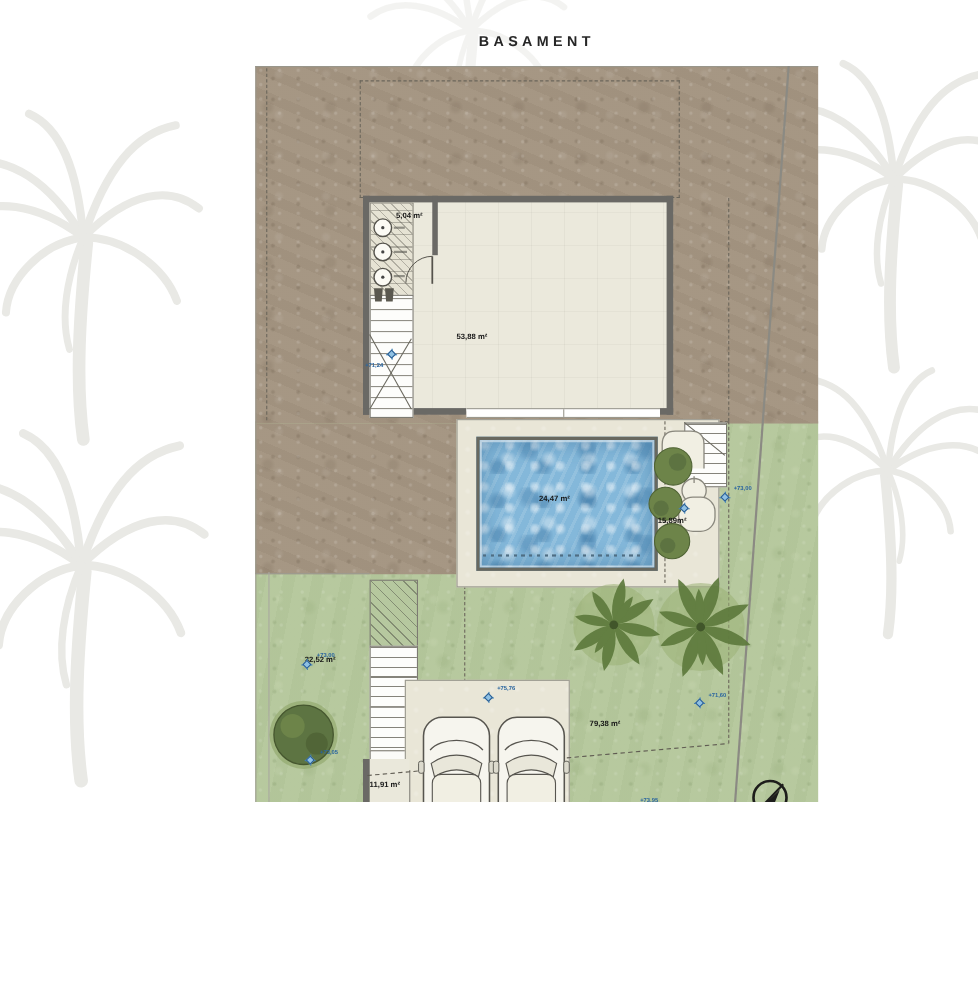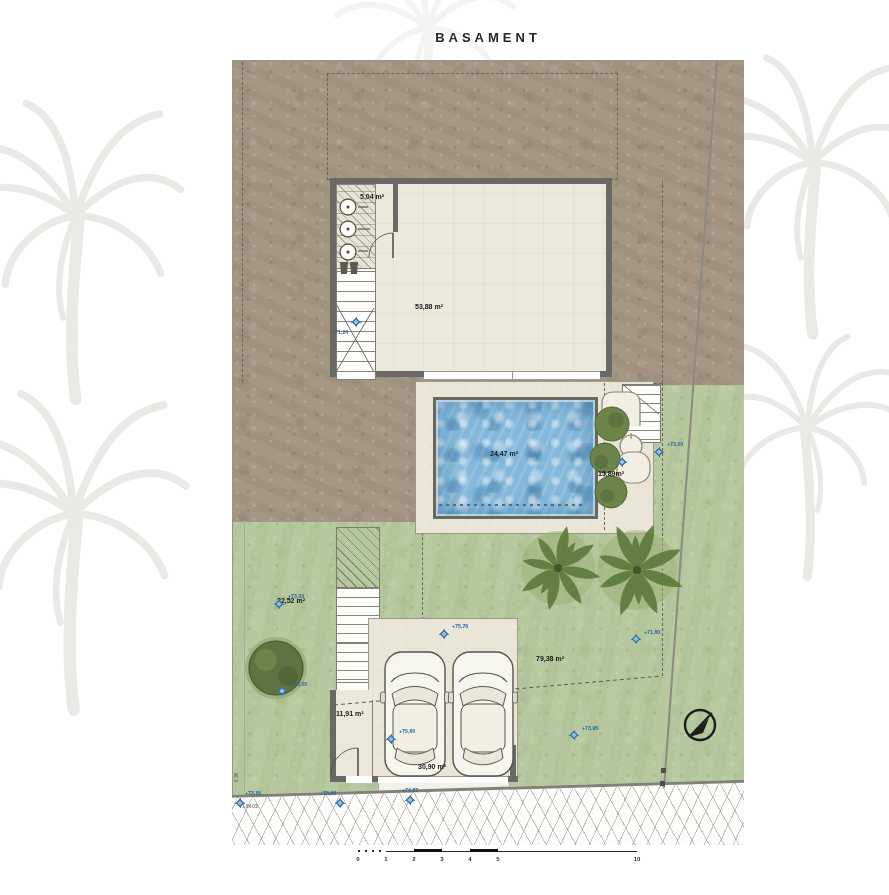--- a/index.html
+++ b/index.html
@@ -1,16 +1,16 @@
 <!DOCTYPE html>
 <html><head>
 <meta charset="utf-8">
 <style>
   html,body{margin:0;padding:0;background:#ffffff;}
-  #canvas{position:relative;width:889px;height:895px;background:#ffffff;overflow:hidden;
+  #canvas{position:relative;width:889px;height:729px;background:#ffffff;overflow:hidden;
           font-family:"Liberation Sans",sans-serif;}
   .abs{position:absolute;}
   
   #title{left:232px;top:30px;width:512px;text-align:center;font-size:13px;font-weight:bold;
          letter-spacing:4px;color:#262626;z-index:6;}
   
   #palms{left:0;top:0;z-index:0;}
   
   #plan{left:232px;top:60px;width:512px;height:785px;overflow:hidden;z-index:1;}
   .dirt{background-color:#a59683;

